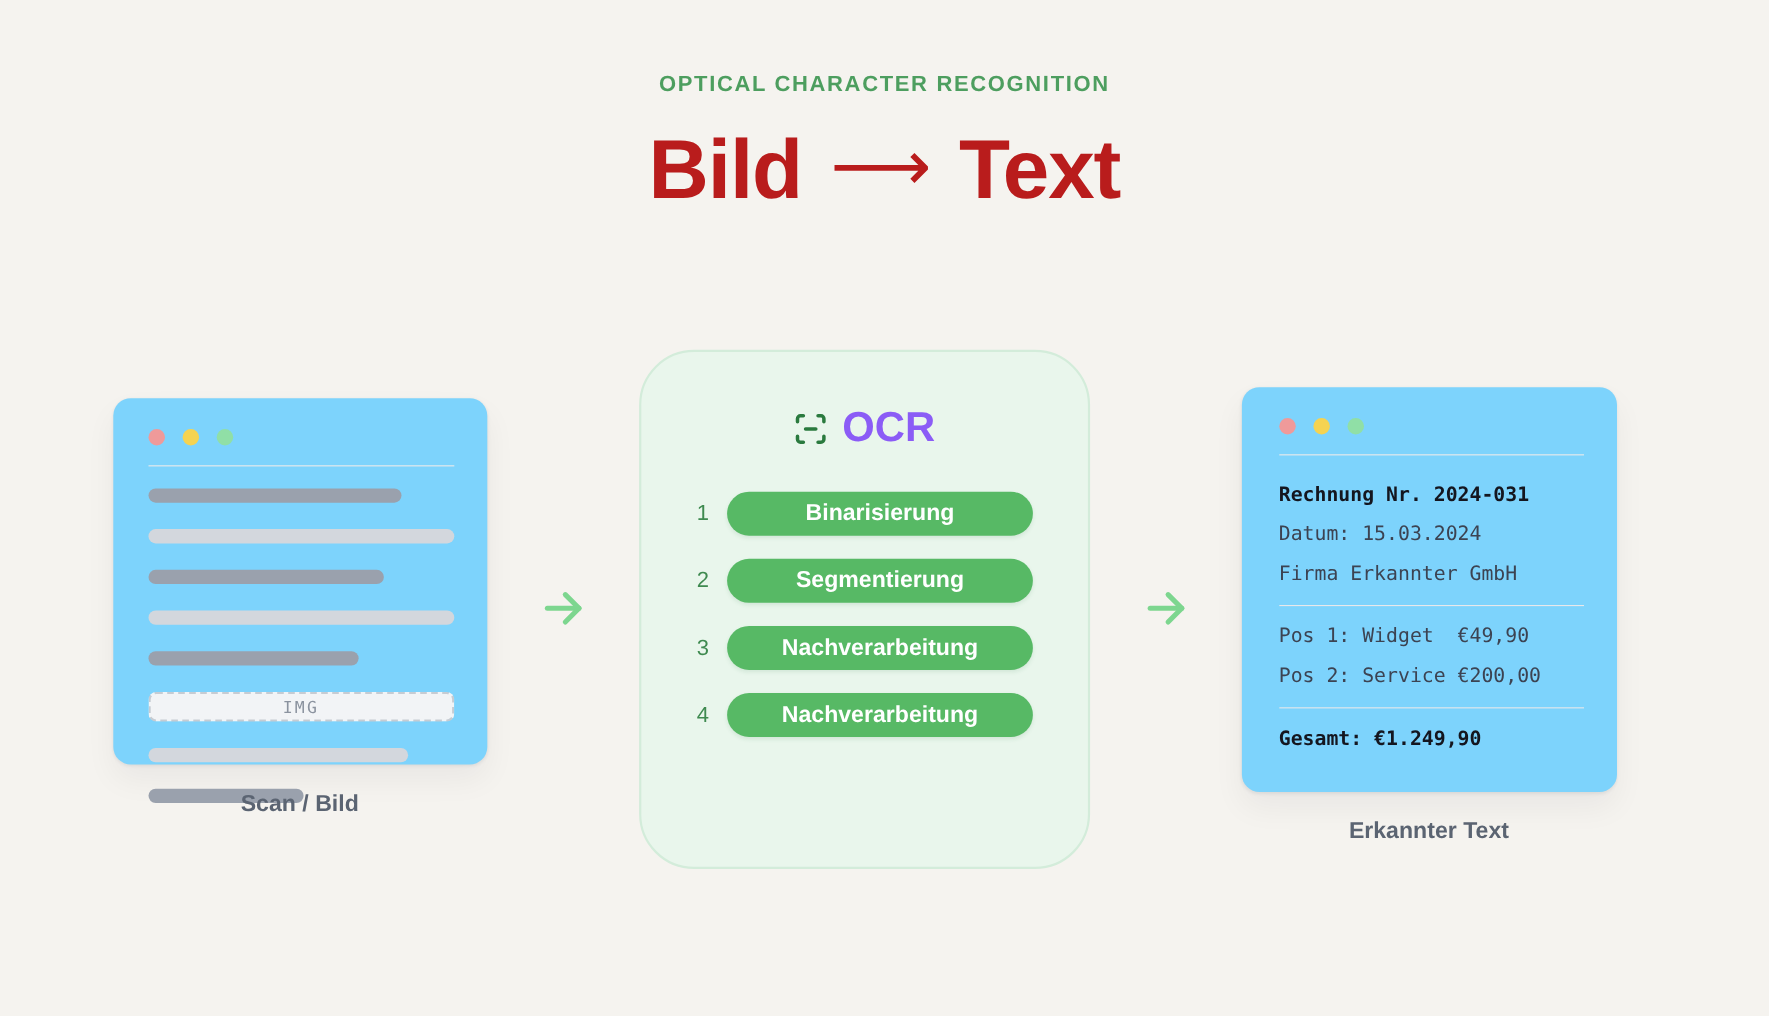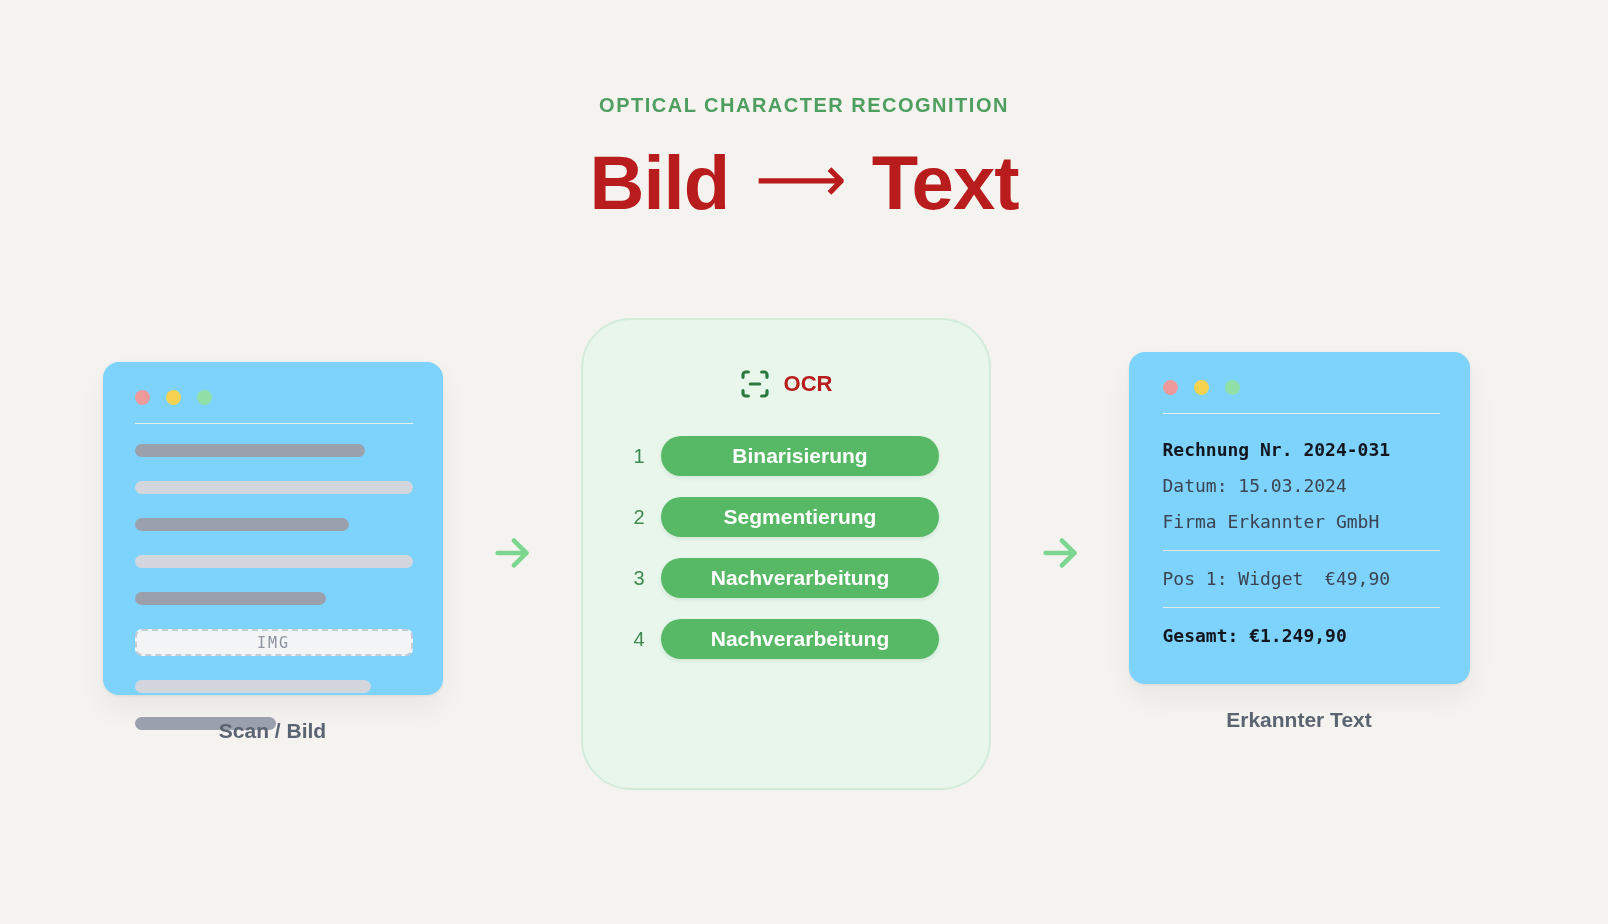--- a/index.html
+++ b/index.html
@@ -5,21 +5,21 @@
   * { margin: 0; padding: 0; box-sizing: border-box; }
   html, body { width: 1608px; height: 924px; }
   body {
     background: #f5f3ef;
     font-family: "Liberation Sans", sans-serif;
     overflow: hidden;
   }
   .stage { width: 1608px; height: 924px; position: relative; }
 
   
-  .header { text-align: center; padding-top: 94px; }
+  .header { text-align: center; padding-top: 66px; }
   .eyebrow {
     color: #4d9e5f;
     font-size: 20px;
     font-weight: 700;
     letter-spacing: 1.5px;
   }
   .big-title {
     margin-top: 22px;
     color: #b91c1c;
     font-size: 76px;
@@ -108,22 +108,22 @@
     border-radius: 50px;
     padding-top: 48px;
     display: flex;
     flex-direction: column;
     align-items: center;
   }
   .ocr-title {
     display: flex;
     align-items: center;
     gap: 13px;
-    color: #b91c1c;
-    font-size: 22px;
+    color: #8b5cf6;
+    font-size: 38px;
     font-weight: 800;
   }
   .steps { margin-top: 36px; display: flex; flex-direction: column; gap: 21px; }
   .step-row { display: flex; align-items: center; gap: 15px; }
   .step-num {
     width: 14px;
     text-align: center;
     color: #3f8a50;
     font-size: 20px;
     font-weight: 500;
@@ -246,20 +246,21 @@
           <span class="dot dot-yellow"></span>
           <span class="dot dot-green"></span>
         </div>
         <div class="card-rule"></div>
         <div class="invoice-body">
           <div class="inv-line inv-bold">Rechnung Nr. 2024-031</div>
           <div class="inv-line">Datum: 15.03.2024</div>
           <div class="inv-line">Firma Erkannter GmbH</div>
           <div class="inv-rule"></div>
           <div class="inv-line">Pos 1: Widget  €49,90</div>
+          <div class="inv-line">Pos 2: Service €200,00</div>
           <div class="inv-rule"></div>
           <div class="inv-line inv-bold">Gesamt: €1.249,90</div>
         </div>
       </div>
       <div class="caption">Erkannter Text</div>
     </div>
 
   </div>
 </div>
 

